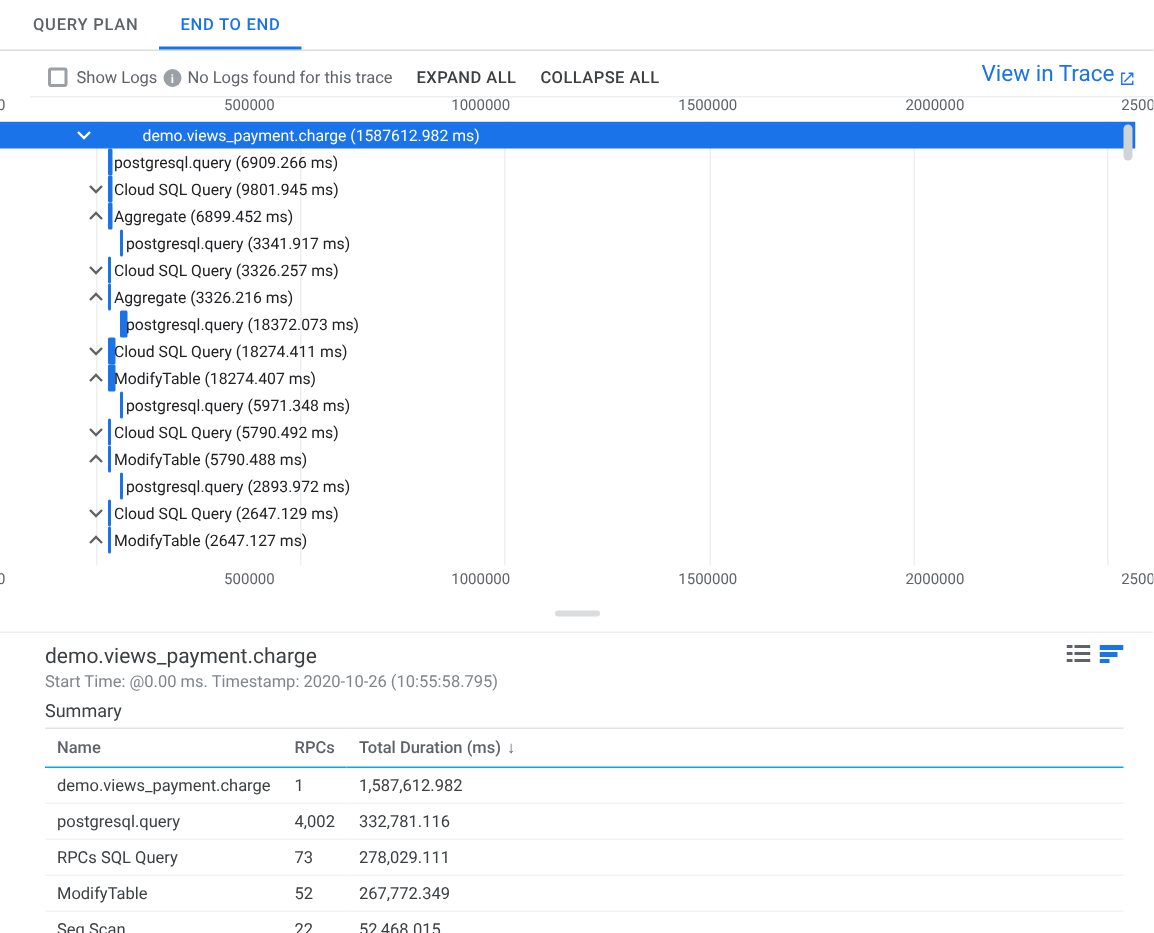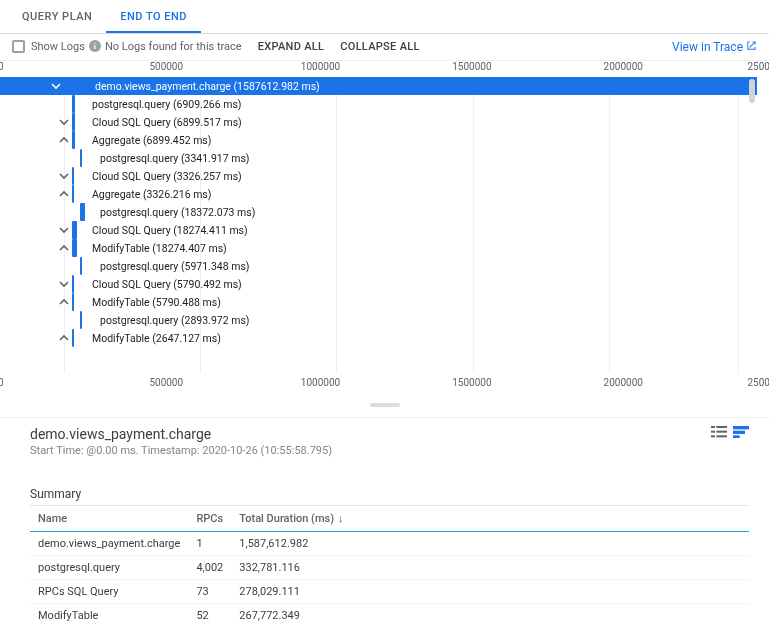--- a/index.html
+++ b/index.html
@@ -1,53 +1,53 @@
 <!DOCTYPE html>
 <html><head>
   <meta charset="utf-8">
   <style>
     * { box-sizing: border-box; margin: 0; padding: 0; }
     body { font-family: Roboto, "Helvetica Neue", Arial, sans-serif; font-size: 12px; color: #202124; background: #fff; width: 769px; }
     .tabs { display: flex; border-bottom: 1px solid #dadce0; padding: 0 8px; height: 34px; align-items: flex-end; }
     .tab { padding: 8px 14px; font-size: 11px; font-weight: 500; color: #5f6368; letter-spacing: 0.5px; cursor: pointer; border-bottom: 2px solid transparent; }
     .tab.active { color: #1a73e8; border-bottom: 2px solid #1a73e8; }
-    .toolbar { display: flex; align-items: flex-start; padding: 6px 12px; font-size: 11px; color: #5f6368; border-bottom: 1px solid #eceff1; }
+    .toolbar { display: flex; align-items: flex-end; padding: 6px 12px; font-size: 11px; color: #5f6368; border-bottom: 1px solid #eceff1; margin-left: 20px; }
     .checkbox { width: 13px; height: 13px; border: 2px solid #9aa0a6; border-radius: 2px; margin-right: 6px; }
     .info-icon { width: 12px; height: 12px; border-radius: 50%; background: #9aa0a6; color: #fff; display: inline-flex; align-items: center; justify-content: center; font-size: 8px; font-weight: bold; margin: 0 4px; }
     .toolbar-btn { font-size: 11px; font-weight: 500; color: #3c4043; margin-left: 16px; cursor: pointer; letter-spacing: 0.3px; }
     .spacer { flex: 1; }
-    .link { color: #1a73e8; font-size: 12px; cursor: pointer; }
+    .link { color: #1a73e8; font-size: 15px; cursor: pointer; }
     .ext-icon { display: inline-block; width: 11px; height: 11px; margin-left: 3px; }
     .ext-icon svg { width: 11px; height: 11px; }
     .trace-area { position: relative; padding: 0 12px 0 0; overflow: hidden; }
     .axis { display: flex; font-size: 10px; color: #5f6368; padding-left: 64px; margin-bottom: 2px; position: relative; height: 14px; }
     .axis-tick { position: absolute; transform: translateX(-2px); }
     .trace-body { position: relative; height: 296px; overflow: hidden; }
     .gridlines { position: absolute; inset: 0; left: 64px; right: 12px; pointer-events: none; }
     .gridline { position: absolute; top: 0; bottom: 0; width: 1px; background: #eceff1; }
     .row { display: flex; align-items: center; height: 18px; font-size: 10.5px; position: relative; }
     .row.sel { background: #1a73e8; color: #fff; gap: 31px; }
     .row-gutter { width: 64px; display: flex; justify-content: flex-end; align-items: center; padding-right: 2px; }
     .chevron { width: 12px; height: 12px; display: inline-flex; align-items: center; justify-content: center; color: #5f6368; }
     .row.sel .chevron { color: #fff; }
     .row-track { flex: 1; position: relative; height: 100%; display: flex; align-items: center; }
     .row-bar { position: absolute; top: 2px; bottom: 2px; background: #1a73e8; border-radius: 1px; }
     .row-bar.tiny { width: 2px; top: 0; bottom: 0; }
-    .row-label { position: relative; z-index: 2; white-space: nowrap; padding-left: 20px; }
+    .row-label { position: relative; z-index: 2; white-space: nowrap; padding-left: 4px; }
     .row.sel .row-label { padding-left: 0; }
     .scrollbox { position: absolute; right: 2px; top: 2px; width: 6px; height: 24px; background: #d0d3d7; border-radius: 3px; }
     .divider-grab { width: 30px; height: 4px; background: #dadce0; border-radius: 2px; margin: 10px auto; }
     .detail { padding: 8px 20px 20px 30px; border-top: 1px solid #eceff1; }
     .detail-head { display: flex; align-items: flex-start; }
     .detail-title { font-size: 14px; color: #3c4043; }
     .detail-sub { font-size: 11px; color: #80868b; margin-top: 2px; text-align: right; }
     .detail-icons { margin-left: auto; display: flex; gap: 6px; }
     .mode-icon { width: 16px; height: 12px; display: flex; }
     .mode-list { flex-direction: column; gap: 1px; }
-    .section-h { font-size: 12px; color: #3c4043; margin-top: 30px; margin-bottom: 4px; font-weight: 400; }
+    .section-h { font-size: 12px; color: #3c4043; margin-top: 6px; margin-bottom: 4px; font-weight: 400; }
     table { width: 100%; border-collapse: collapse; font-size: 11px; color: #3c4043; }
     th { text-align: left; font-weight: 500; color: #5f6368; padding: 6px 8px; border-bottom: 1px solid #0ea5e9; border-top: 1px solid #e0e3e7; }
     th .sort-arrow { margin-left: 4px; }
     td { padding: 5px 8px; border-bottom: 1px solid #f1f3f4; }
     .col-name { width: 120px; }
     .col-rpcs { width: 40px; }
   </style>
 </head>
 <body>
 
@@ -113,21 +113,21 @@
         <div class="row">
           <div class="row-gutter" style="width: 72px;">
             <span class="chevron">
               <svg width="12" height="12" viewBox="0 0 12 12">
                 <path d="M2 4 L6 8 L10 4" fill="none" stroke="currentColor" stroke-width="1.6" transform=""></path>
               </svg>
             </span>
           </div>
           <div class="row-track">
             <div class="row-bar tiny" style="left: 0px; width: 0.4%;"></div>
-            <span class="row-label">Cloud SQL Query (6899.517 ms)</span>
+            <span class="row-label">Cloud SQL Query (9801.945 ms)</span>
           </div>
         </div>
         <div class="row">
           <div class="row-gutter" style="width: 72px;">
             <span class="chevron">
               <svg width="12" height="12" viewBox="0 0 12 12">
                 <path d="M2 4 L6 8 L10 4" fill="none" stroke="currentColor" stroke-width="1.6" transform="rotate(180 6 6)"></path>
               </svg>
             </span>
           </div>
@@ -233,20 +233,33 @@
           <div class="row-track">
             <div class="row-bar tiny" style="left: 0px; width: 0.3%;"></div>
             <span class="row-label">ModifyTable (5790.488 ms)</span>
           </div>
         </div>
         <div class="row">
           <div class="row-gutter" style="width: 80px;"></div>
           <div class="row-track">
             <div class="row-bar tiny" style="left: 0px; width: 0.3%;"></div>
             <span class="row-label">postgresql.query (2893.972 ms)</span>
+          </div>
+        </div>
+        <div class="row">
+          <div class="row-gutter" style="width: 72px;">
+            <span class="chevron">
+              <svg width="12" height="12" viewBox="0 0 12 12">
+                <path d="M2 4 L6 8 L10 4" fill="none" stroke="currentColor" stroke-width="1.6" transform=""></path>
+              </svg>
+            </span>
+          </div>
+          <div class="row-track">
+            <div class="row-bar tiny" style="left: 0px; width: 0.3%;"></div>
+            <span class="row-label">Cloud SQL Query (2647.129 ms)</span>
           </div>
         </div>
         <div class="row">
           <div class="row-gutter" style="width: 72px;">
             <span class="chevron">
               <svg width="12" height="12" viewBox="0 0 12 12">
                 <path d="M2 4 L6 8 L10 4" fill="none" stroke="currentColor" stroke-width="1.6" transform="rotate(180 6 6)"></path>
               </svg>
             </span>
           </div>

